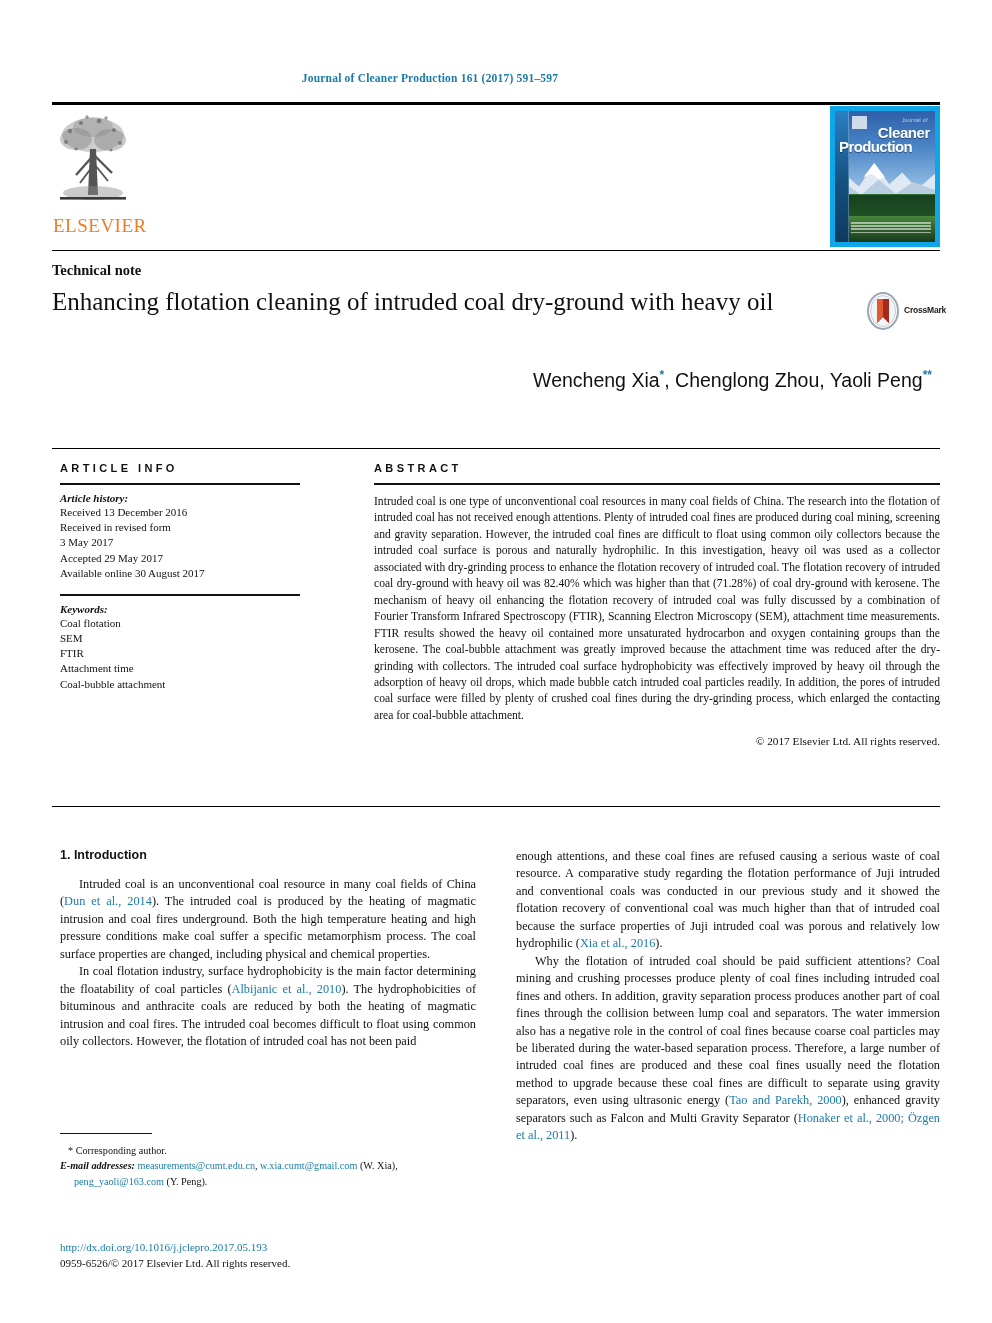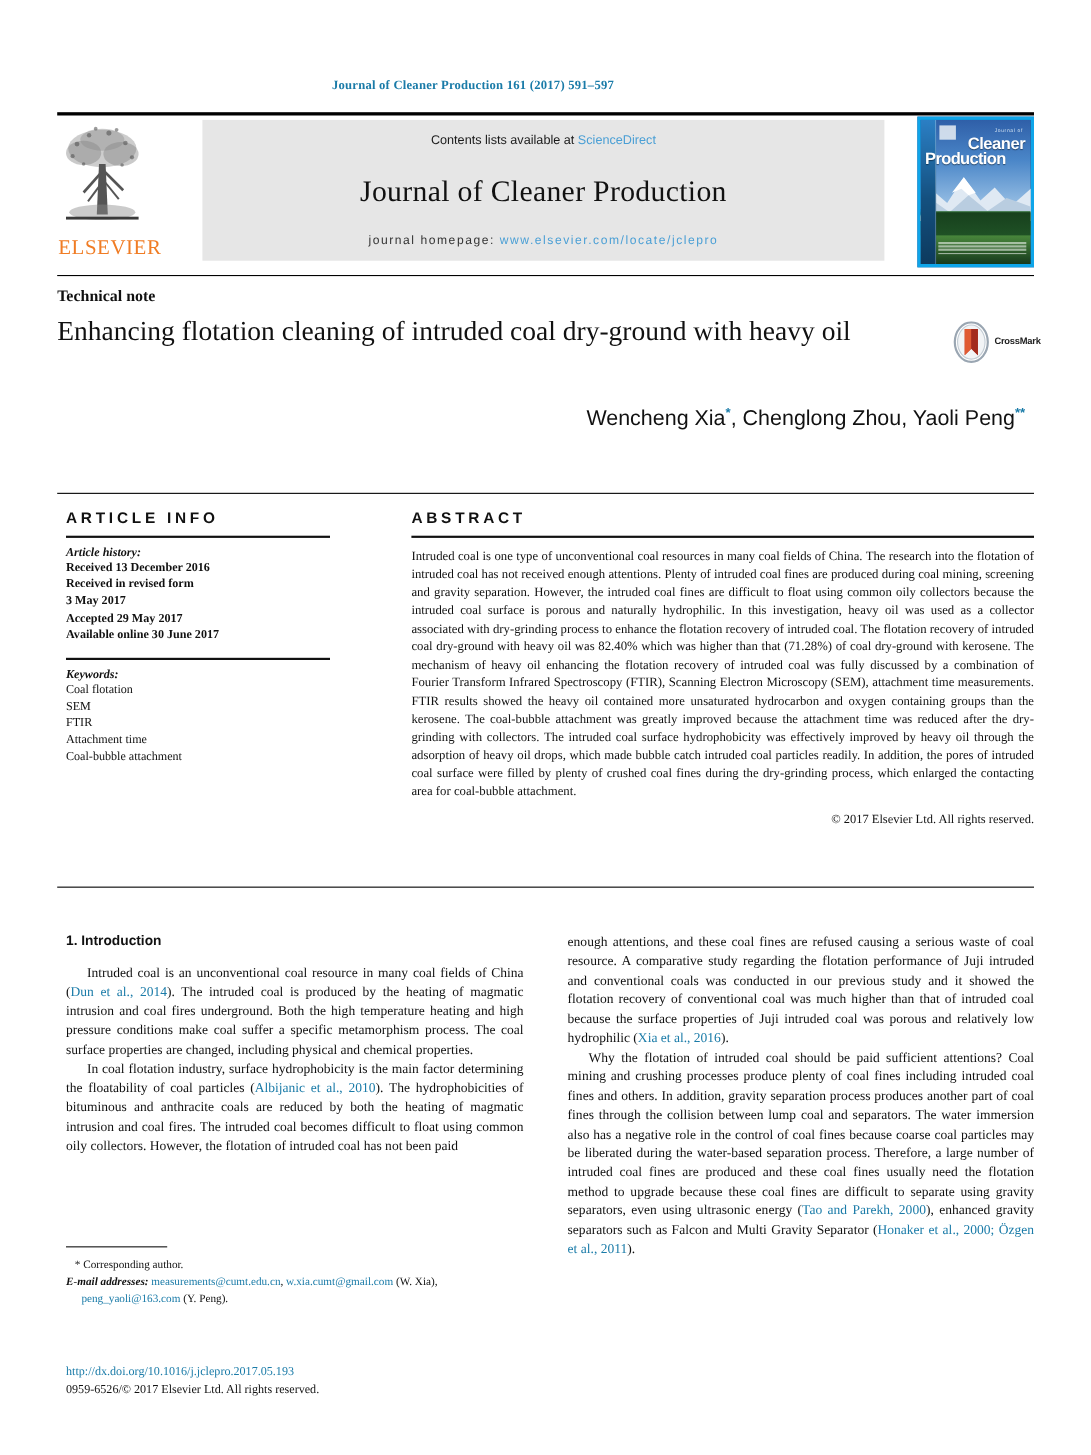--- a/index.html
+++ b/index.html
@@ -72,21 +72,21 @@
     font-size:11px;
     color:#333;
     letter-spacing:1.4px;
   }
   .homepage-line .url { color:#4a9fd5; }
 
   
   .cover-thumb {
     position:absolute; top:4px; right:0px;
     width:100px; height:131px;
-    border:3px solid #0ea5e9;
+    border:5px solid #0ea5e9;
     overflow:hidden;
     background:#1d4f8f;
   }
   .cover-sky {
     position:absolute; top:0; left:0; width:100%; height:62%;
     background:linear-gradient(180deg,#2f5fa8 0%,#4a86c8 45%,#9dc3e6 100%);
   }
   .cover-mtn {
     position:absolute; top:34%; left:-4%; width:108%; height:36%;
   }
@@ -183,21 +183,21 @@
     font-style:italic;
     font-weight:bold;
     font-size:9.6px;
     line-height:1.52;
     color:#111;
   }
 
   
   .section-head {
     font-family:"Liberation Sans", sans-serif;
-    font-size:14px;
+    font-size:11px;
     font-weight:bold;
     letter-spacing:3.4px;
     color:#111;
   }
   .info-col {
     position:absolute; top:462px; left:60px; width:262px;
   }
   .info-rule {
     height:2px; background:#111; margin:9px 0 7px 0; width:240px;
   }
@@ -208,21 +208,20 @@
     font-weight:bold;
     font-size:11px;
     color:#111;
     margin-bottom:1px;
   }
   .info-line {
     font-family:"Liberation Serif", serif;
     font-size:11px;
     line-height:1.38;
     color:#111;
-    font-weight:bold;
   }
   .kw-line {
     font-family:"Liberation Serif", serif;
     font-size:11px;
     line-height:1.38;
     color:#111;
   }
 
   .abs-col {
     position:absolute; top:462px; left:374px; width:566px;
@@ -339,29 +338,20 @@
             <circle cx="33" cy="8" r="1.7"></circle>
               <circle cx="52" cy="9" r="1.7"></circle>
             <circle cx="22" cy="40" r="1.6"></circle>
               <circle cx="57" cy="41" r="1.6"></circle>
           </g>
         </g>
       </svg>
       <div class="elsevier-word">ELSEVIER</div>
     </div>
 
-    <div class="contents-box">
-      <div class="contents-line">
-        <span>Contents lists available at </span><span class="sd">ScienceDirect</span>
-      </div>
-      <div class="journal-title">Journal of Cleaner Production</div>
-      <div class="homepage-line">
-        <span>journal homepage: </span><span class="url">www.elsevier.com/locate/jclepro</span>
-      </div>
-    </div>
 
     <div class="cover-thumb">
       <div class="cover-sky"></div>
       <svg class="cover-mtn" viewBox="0 0 100 40" preserveAspectRatio="none">
         <polygon points="0,40 16,18 26,26 40,6 54,24 66,14 80,28 100,12 100,40" fill="#dfe9f3"></polygon>
         <polygon points="30,18 40,6 50,18 44,20 38,15" fill="#ffffff"></polygon>
         <polygon points="0,40 14,24 28,33 44,20 60,32 76,22 100,30 100,40" fill="#b9cde0"></polygon>
       </svg>
       <div class="cover-field"></div>
       <div class="cover-trees"></div>
@@ -401,21 +391,21 @@
 
   <div class="info-col">
     <div class="section-head">ARTICLE INFO</div>
     <div class="info-rule"></div>
     <div class="info-label">Article history:</div>
     <div id="history-list">
         <div class="info-line">Received 13 December 2016</div>
         <div class="info-line">Received in revised form</div>
         <div class="info-line">3 May 2017</div>
         <div class="info-line">Accepted 29 May 2017</div>
-        <div class="info-line">Available online 30 June 2017</div>
+        <div class="info-line">Available online 30 August 2017</div>
       </div>
     <div class="info-rule second"></div>
     <div class="info-label">Keywords:</div>
     <div id="keywords-list">
         <div class="kw-line">Coal flotation</div>
         <div class="kw-line">SEM</div>
         <div class="kw-line">FTIR</div>
         <div class="kw-line">Attachment time</div>
         <div class="kw-line">Coal-bubble attachment</div>
       </div>

